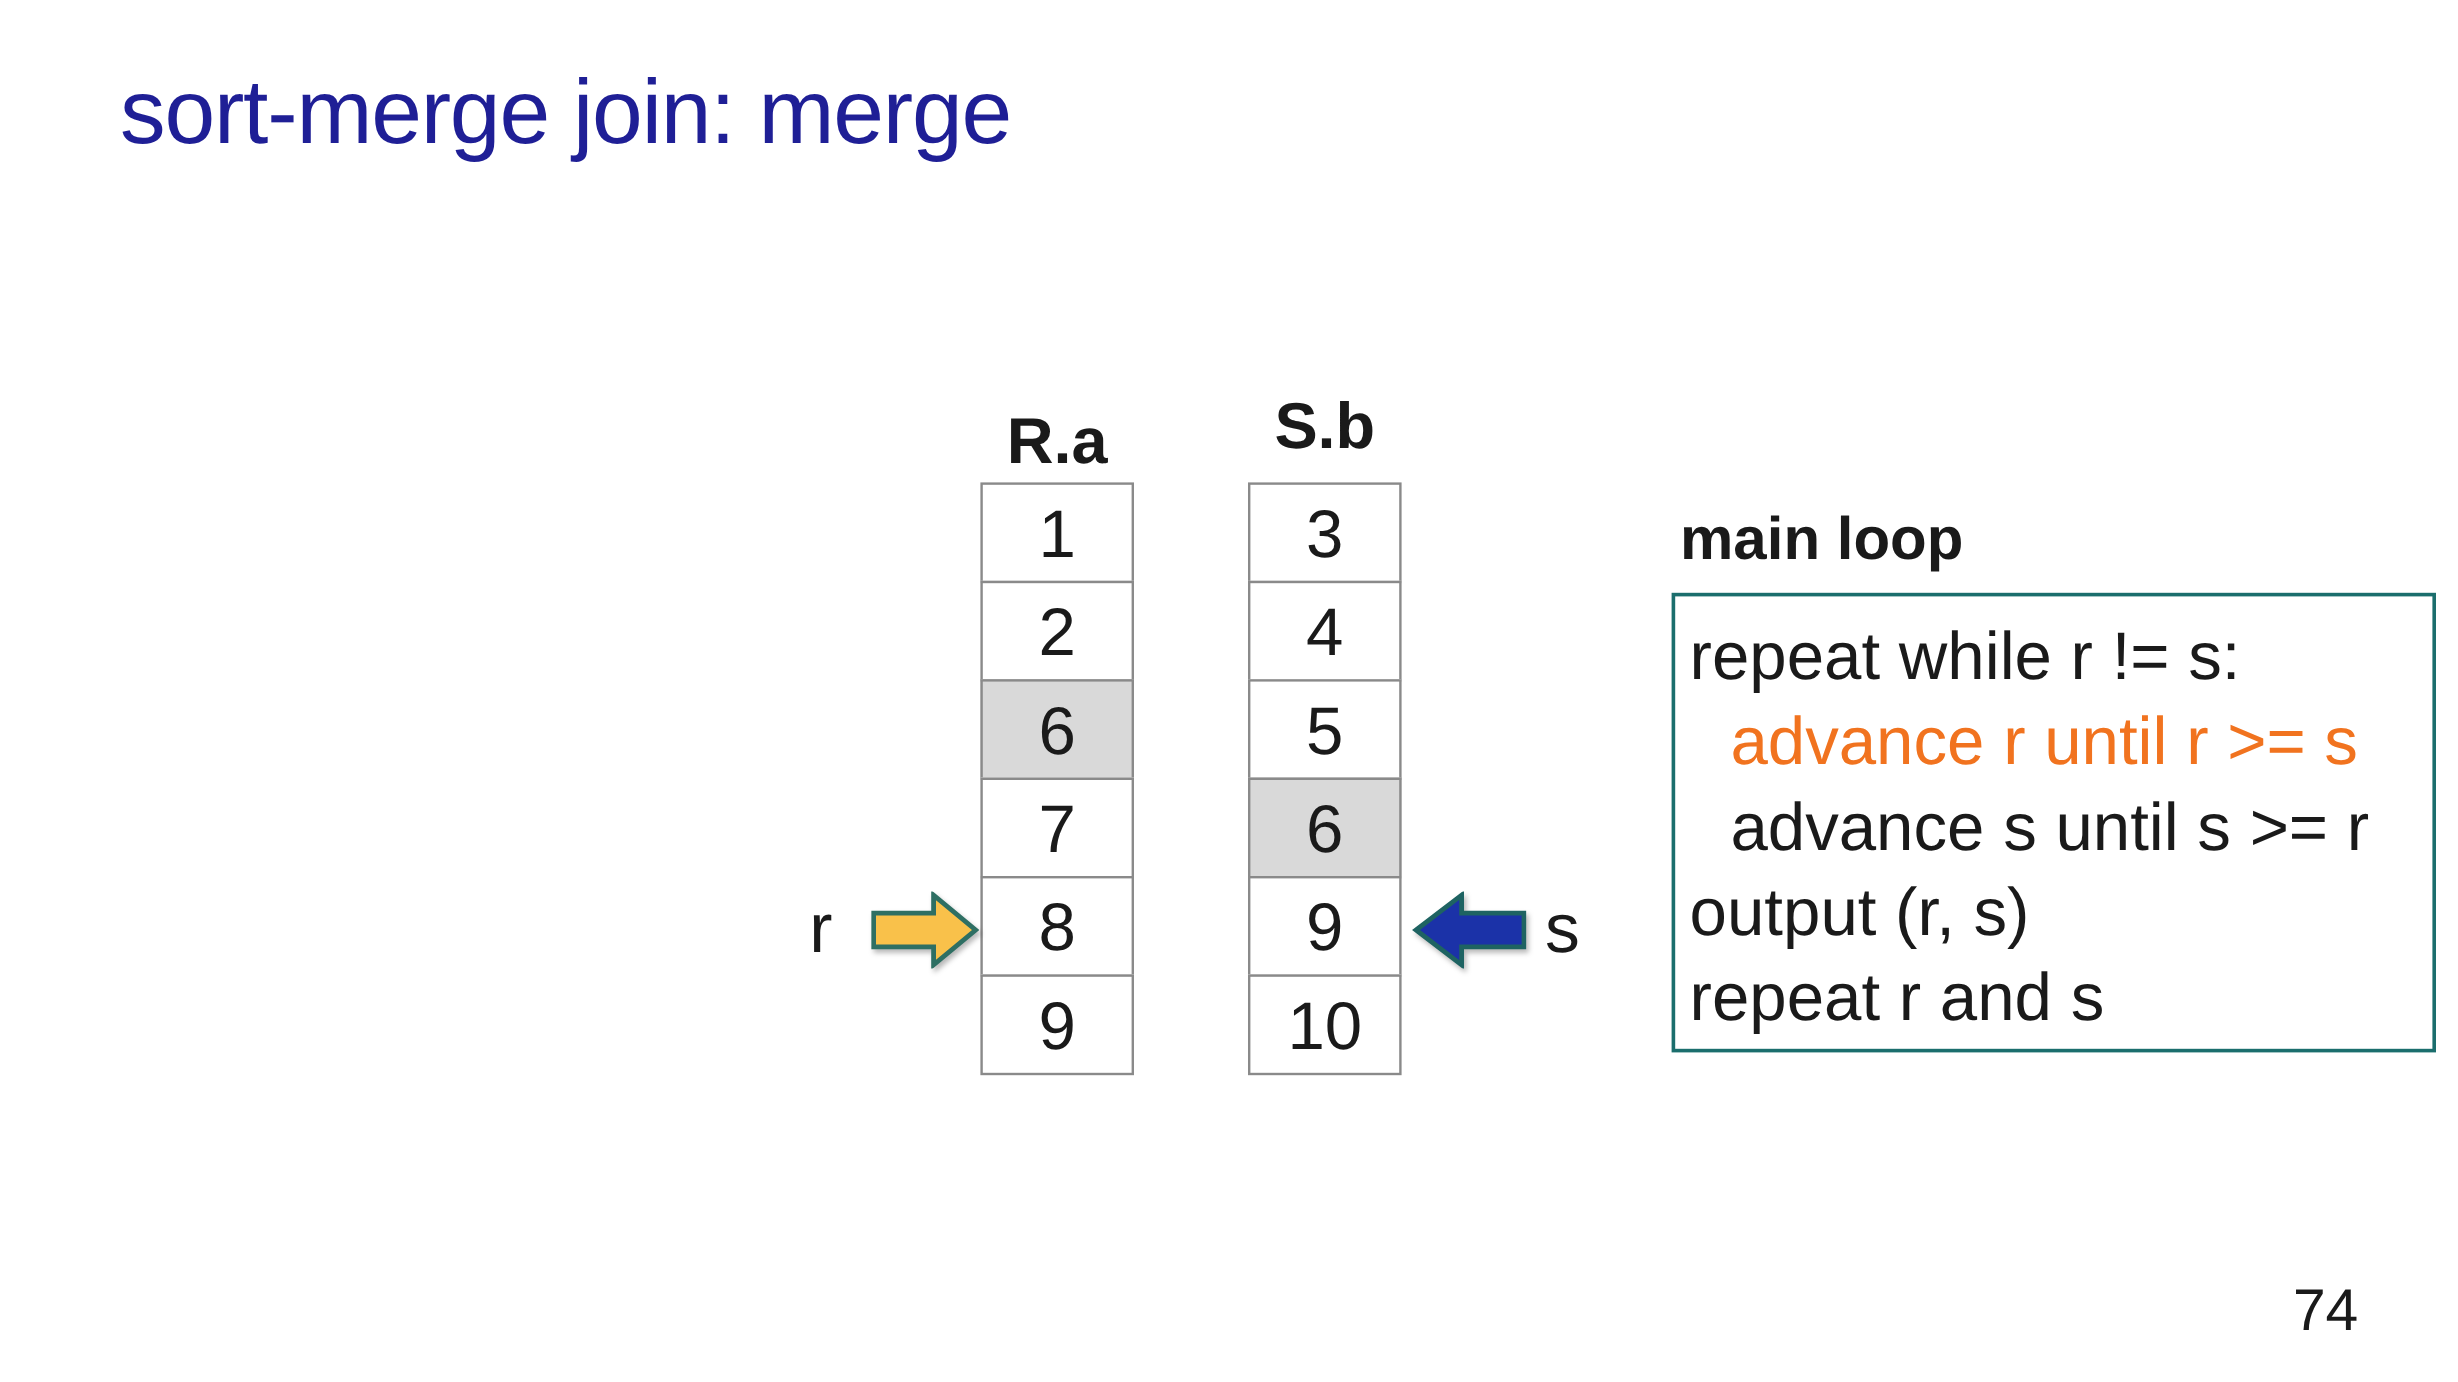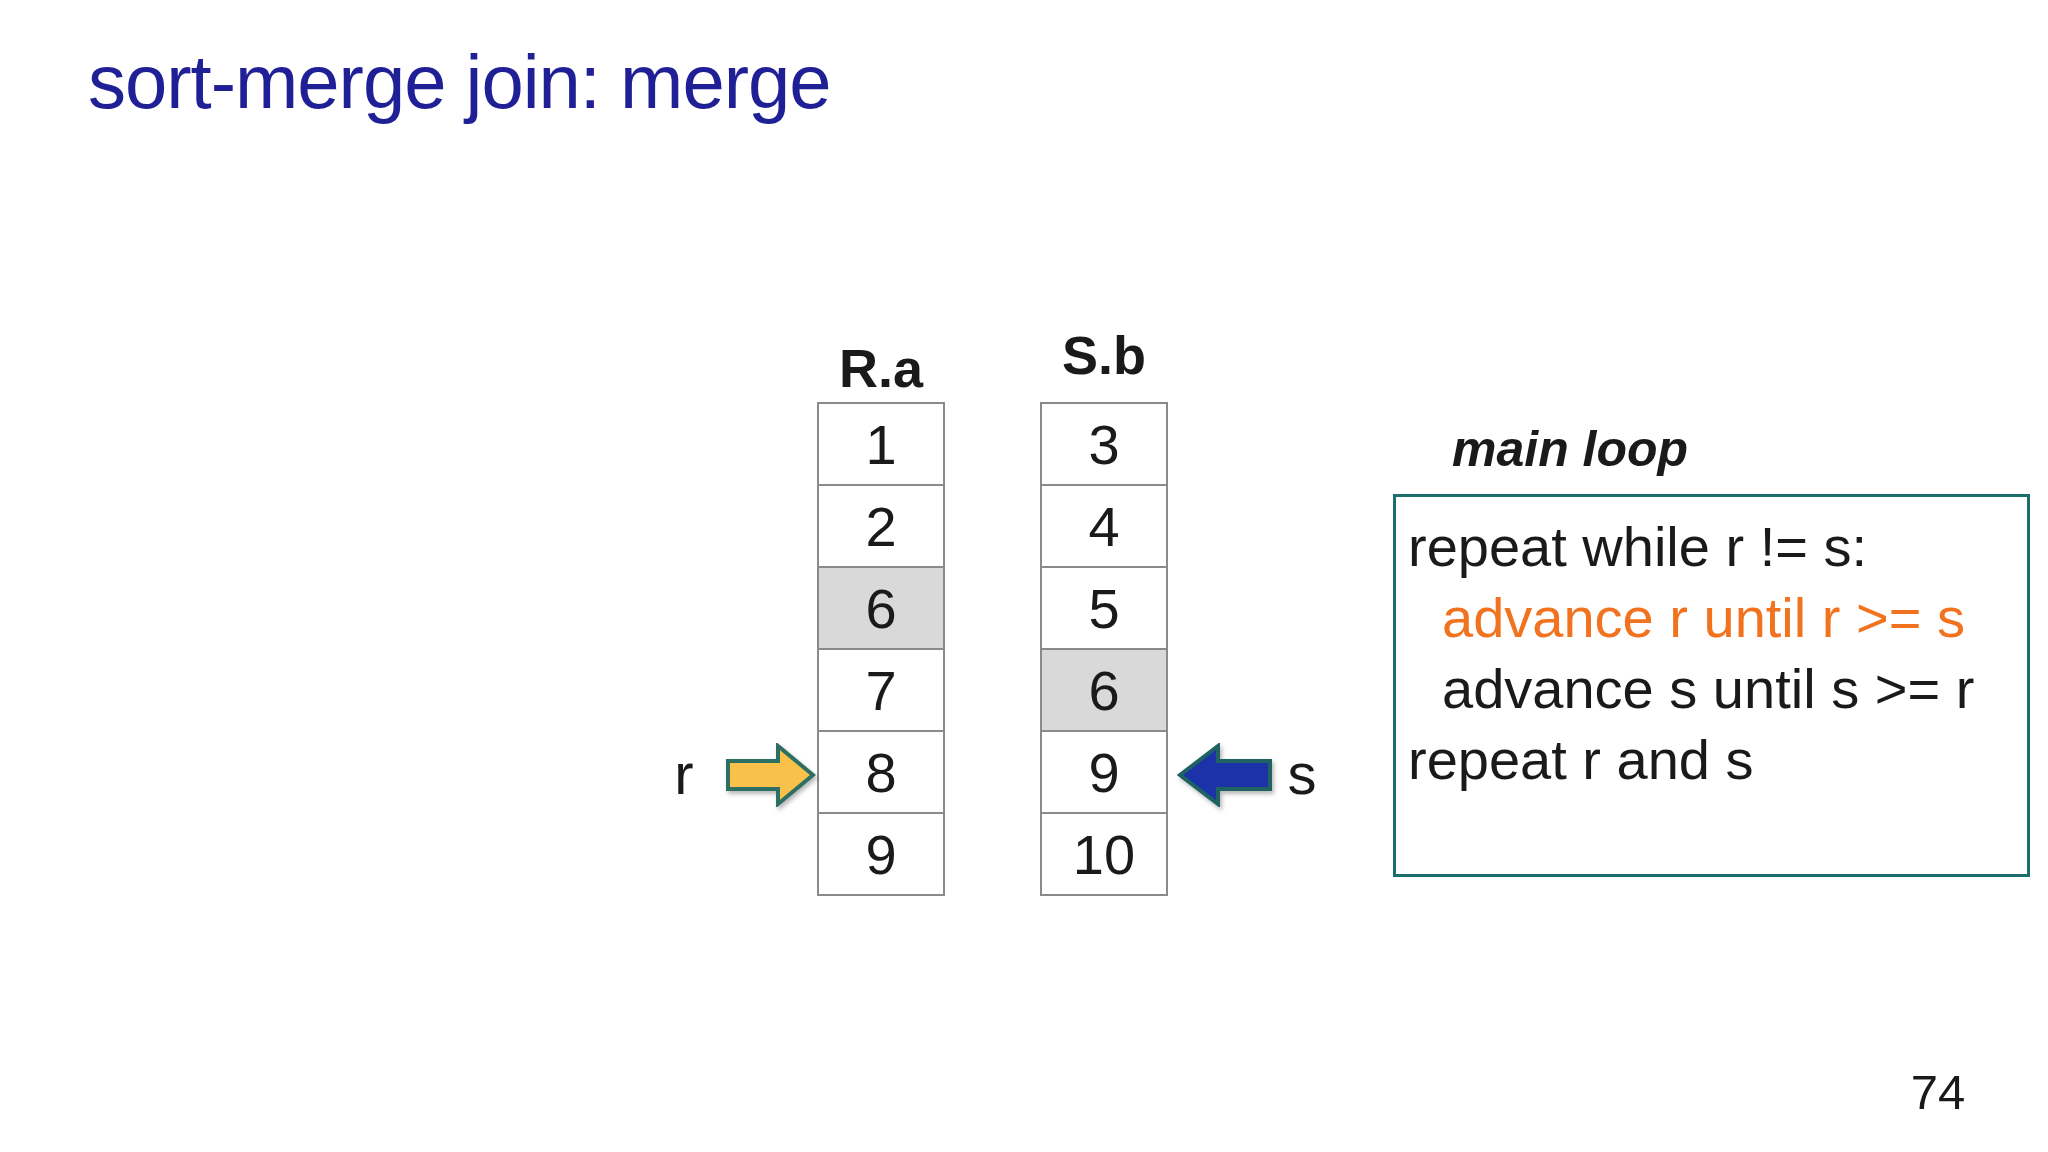--- a/index.html
+++ b/index.html
@@ -1,21 +1,21 @@
 <!DOCTYPE html>
 <html style="--title-color: #1f1f96; --accent-orange: #f1731f; --box-border: #1b6e6d; --cell-highlight: #d9d9d9; --cell-border: #8a8a8a; --arrow-gold-fill: #f9c14a; --arrow-gold-stroke: #2e6f63; --arrow-blue-fill: #1b32a8; --arrow-blue-stroke: #1e6362;"><head>
 <meta charset="utf-8">
 <style>
   html,body { margin:0; padding:0; background:#ffffff; }
   .slide {
     position:relative; width:2048px; height:1152px; background:#ffffff;
     font-family:"Liberation Sans", sans-serif; color:#1a1a1a; overflow:hidden;
   }
   .title {
-    position:absolute; left:84px; top:34px; margin:4px;
+    position:absolute; left:84px; top:34px; margin:16px;
     font-size:76px; font-weight:normal; color:var(--title-color,#1f1f96);
     letter-spacing:-1px;
   }
   .assumption {
     position:absolute; left:690px; top:166px; width:600px;
     text-align:center; font-size:56px; line-height:72px;
   }
   .mem-note {
     position:absolute; left:92px; top:520px; width:520px;
     text-align:center; font-size:56px; line-height:69px;
@@ -39,21 +39,21 @@
   .cell.hl { background:var(--cell-highlight,#d9d9d9); }
   .pointer-label {
     position:absolute; top:740px; width:44px; text-align:center; font-size:58px;
   }
   .pointer-label.r { left:662px; }
   .pointer-label.s { left:1280px; }
   .arrow { position:absolute; filter:drop-shadow(2px 3px 2px rgba(0,0,0,0.28)); }
   .arrow.gold { left:726px; top:743px; }
   .arrow.blue { left:1176px; top:743px; }
   .main-loop-label {
-    position:absolute; left:1452px; top:420px; font-size:50px; font-weight:bold;font-style:italic;
+    position:absolute; left:1400px; top:420px; font-size:50px; font-weight:bold;
   }
   .code-box {
     position:absolute; left:1393px; top:494px; width:637px; height:383px;
     box-sizing:border-box; border:3px solid var(--box-border,#1b6e6d);
     padding:14px 0 0 12px; font-size:56px; line-height:71px; background:#ffffff;
   }
   .code-line { white-space:nowrap; }
   .code-line.indent { padding-left:34px; }
   .code-line.orange { color:var(--accent-orange,#f1731f); }
   .page-number {
@@ -101,18 +101,19 @@
     <polygon points="94,18 42,18 42,3 4,32 42,61 42,46 94,46" fill="var(--arrow-blue-fill)" stroke="var(--arrow-blue-stroke)" stroke-width="4" stroke-linejoin="miter"></polygon>
   </svg>
   <div class="pointer-label s">s</div>
 
   <div class="main-loop-label">main loop</div>
 
   <div class="code-box">
       <div class="code-line">repeat while r != s:</div>
       <div class="code-line indent orange">advance r until r &gt;= s</div>
       <div class="code-line indent">advance s until s &gt;= r</div>
+      <div class="code-line">output (r, s)</div>
       <div class="code-line">repeat r and s</div>
     </div>
 
   <div class="page-number">74</div>
 
 </div>
 
 </body></html>

